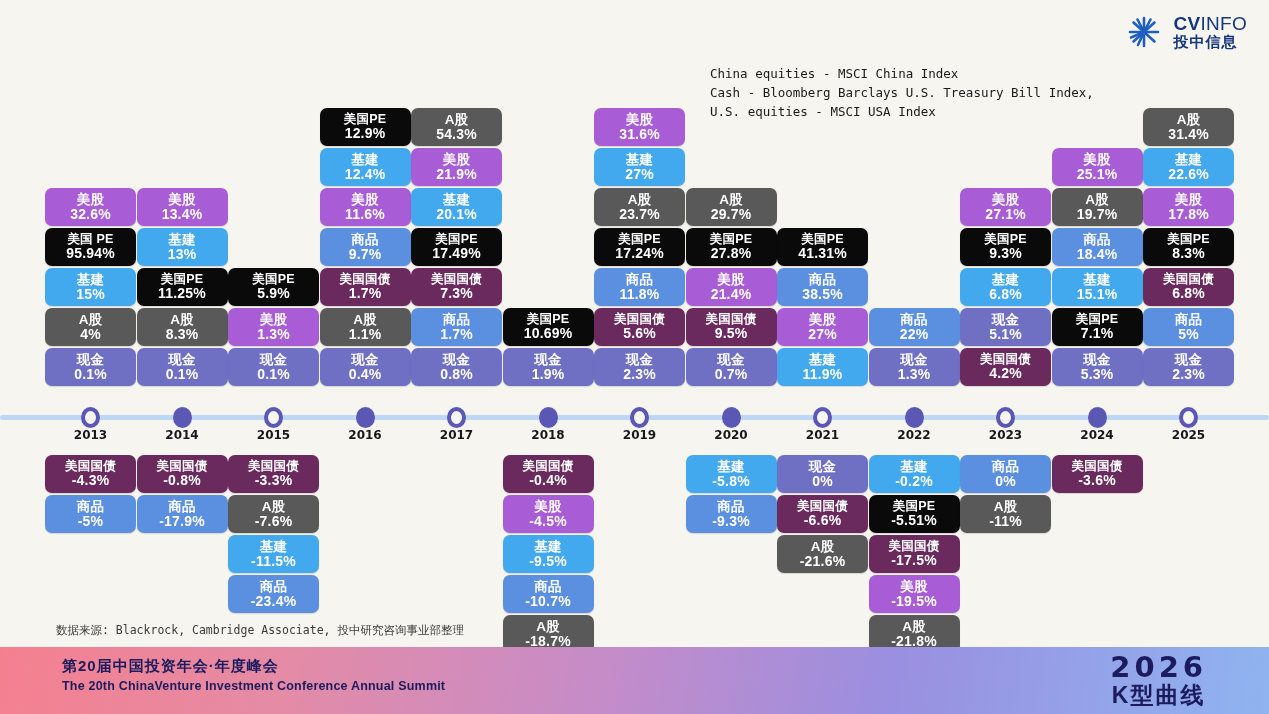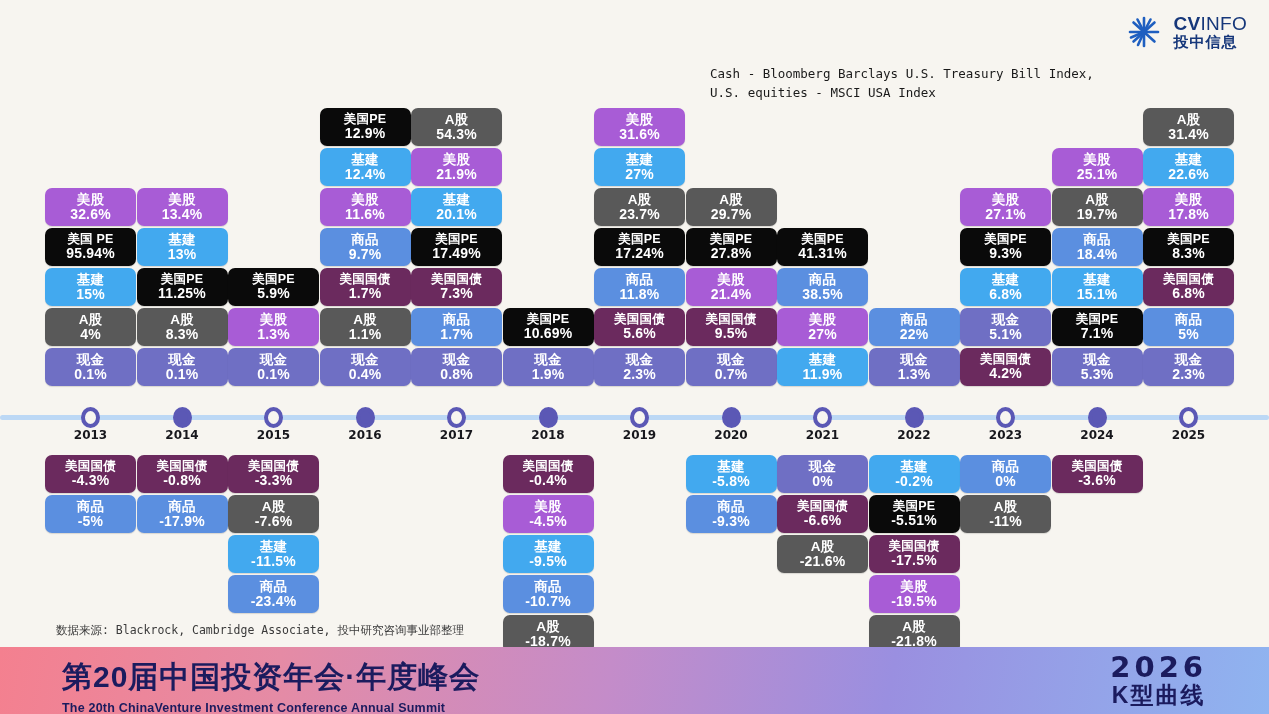--- a/index.html
+++ b/index.html
@@ -70,21 +70,21 @@
     font-size:11.5px;color:#3a3a3a;white-space:nowrap;
   }
 
   
   .footer{
     position:absolute;left:0;bottom:0;width:1269px;height:67px;
     background:linear-gradient(100deg,#f4808f 0%,#e58ba5 22%,#c48cc9 48%,#9a8fe0 70%,#8fb4f0 100%);
   }
   .f-left{position:absolute;left:62px;top:10px;}
   .f-cn{
-    font-size:30px;font-weight:700;color:#1b1b5e;letter-spacing:1px;white-space:nowrap;
+    font-size:15px;font-weight:700;color:#1b1b5e;letter-spacing:1px;white-space:nowrap;
   }
   .f-en{
     font-size:12.5px;font-weight:700;color:#1b1b5e;letter-spacing:.2px;
     white-space:nowrap;margin-top:3px;
   }
   .f-right{position:absolute;right:62px;top:6px;text-align:center;}
   .f-year{
     font-size:29px;font-weight:700;color:#1b1b5e;letter-spacing:4px;
     font-family:"DejaVu Sans","Liberation Sans",sans-serif;line-height:1;
   }
@@ -93,20 +93,21 @@
     line-height:1.08;margin-top:1px;
   }
 </style>
 </head>
 <body>
 
 <div id="stage">
 
 
   <div class="legend">
+    <div>China equities - MSCI China Index</div>
     <div>Cash - Bloomberg Barclays U.S. Treasury Bill Index,</div>
     <div>U.S. equities - MSCI USA Index</div>
   </div>
 
   <div class="logo">
     <svg class="logo-mark" viewBox="0 0 40 40">
       <g stroke="#1f5fc0" stroke-width="2.6" stroke-linecap="round">
         <line x1="20" y1="20" x2="20" y2="6"></line>
         <line x1="20" y1="20" x2="30.5" y2="10.5"></line>
         <line x1="20" y1="20" x2="34" y2="20"></line>

